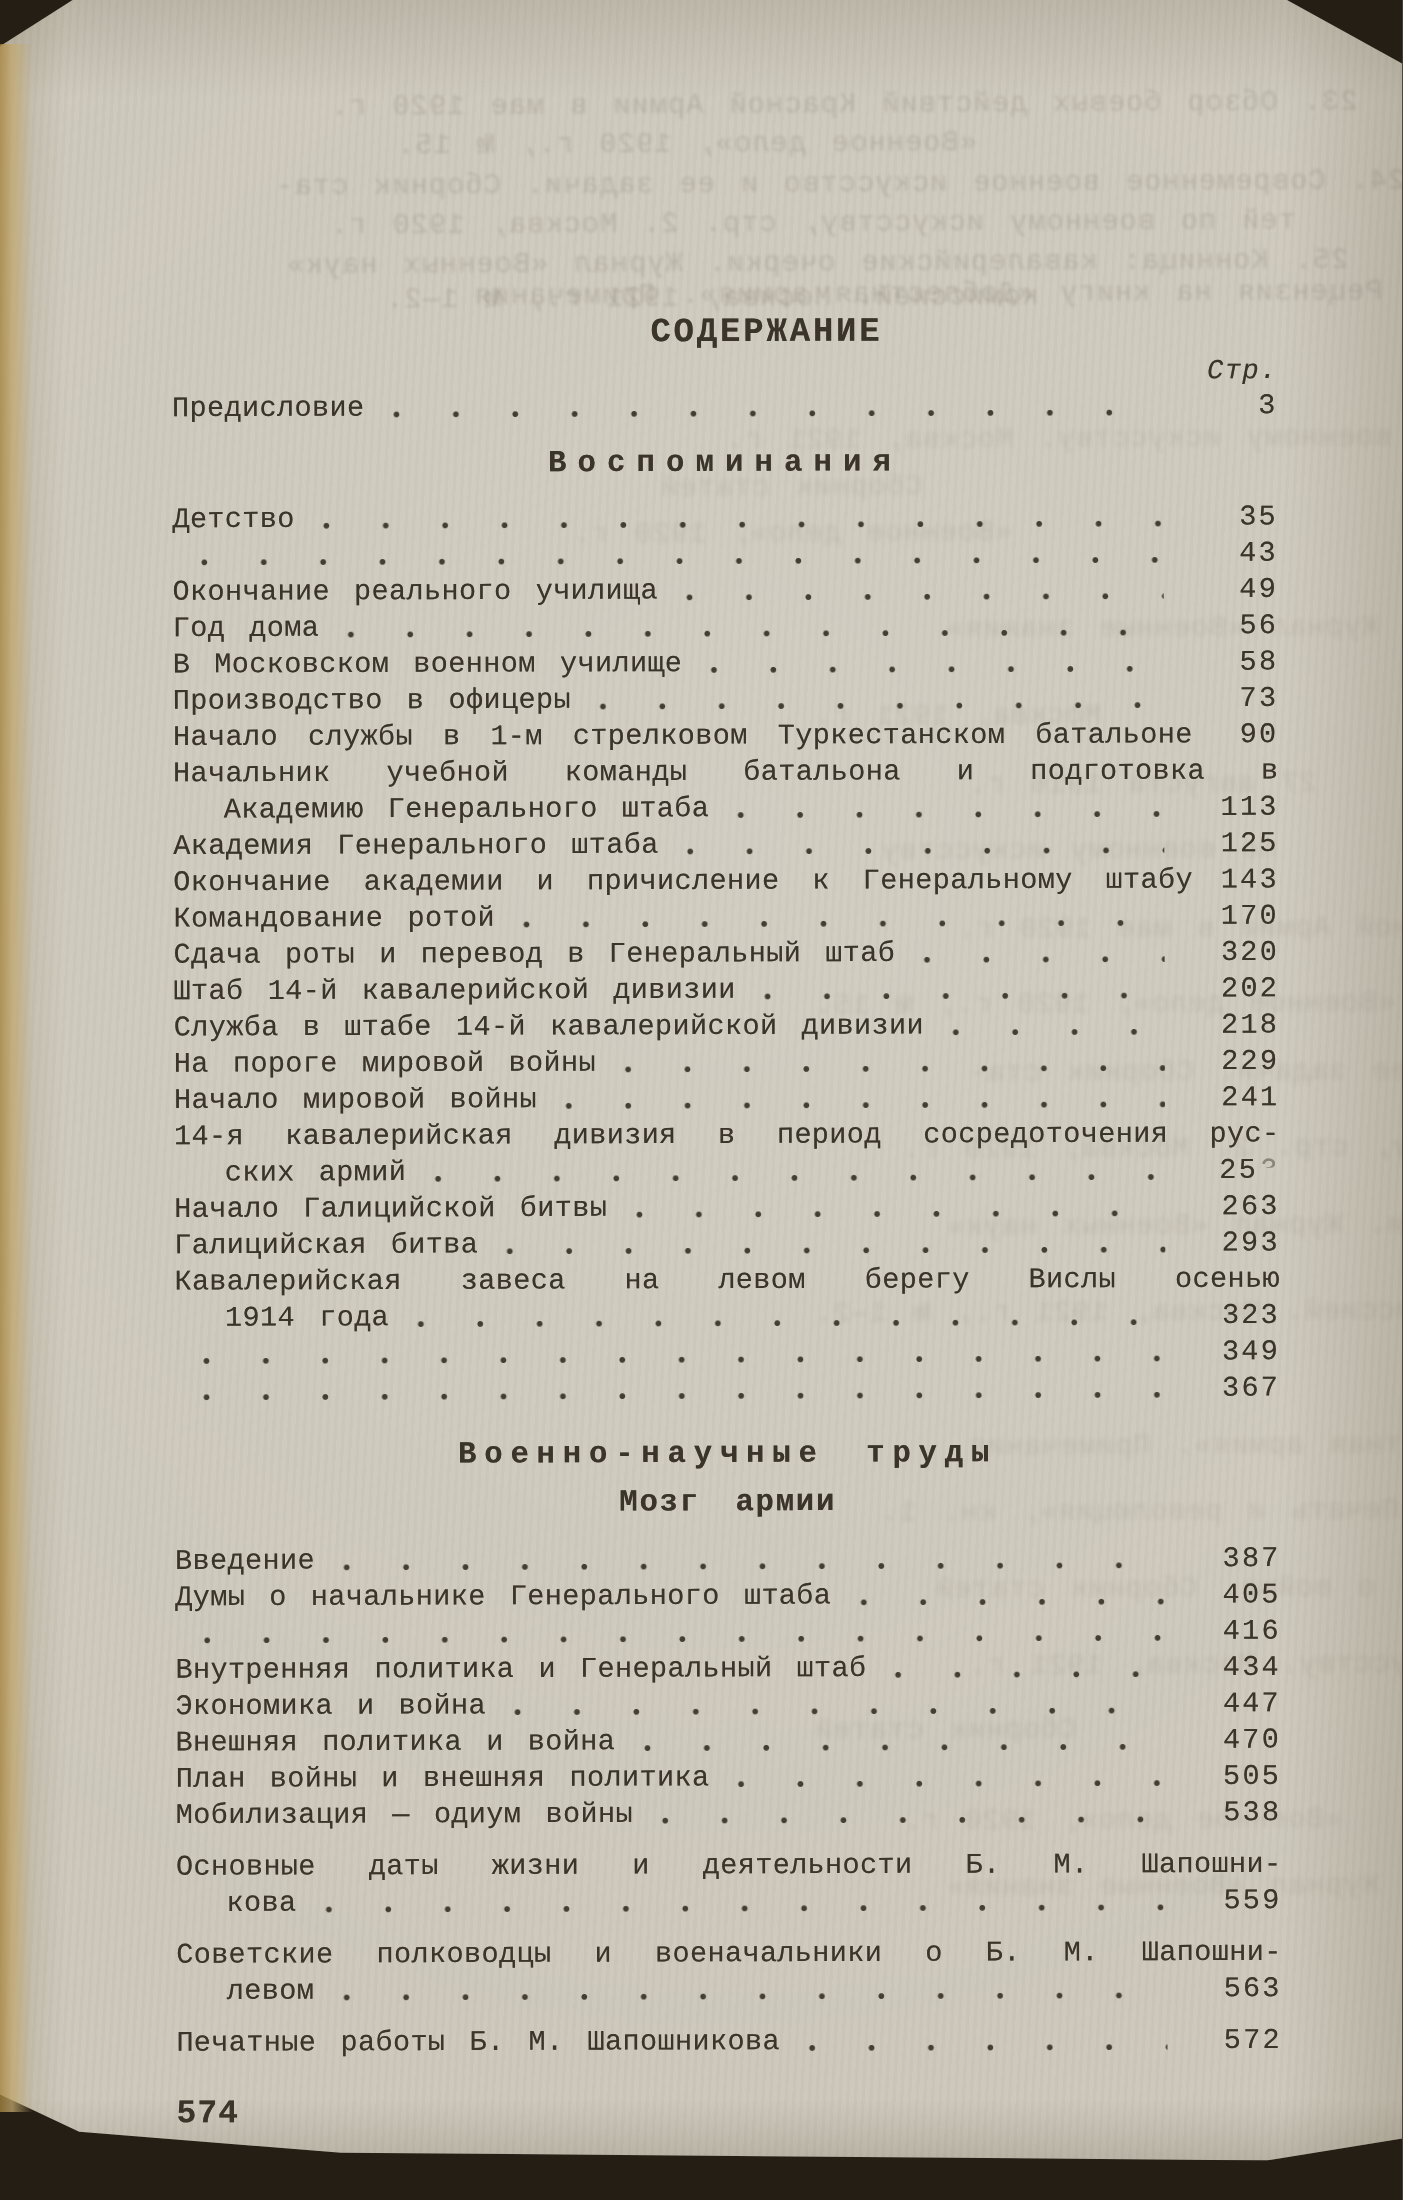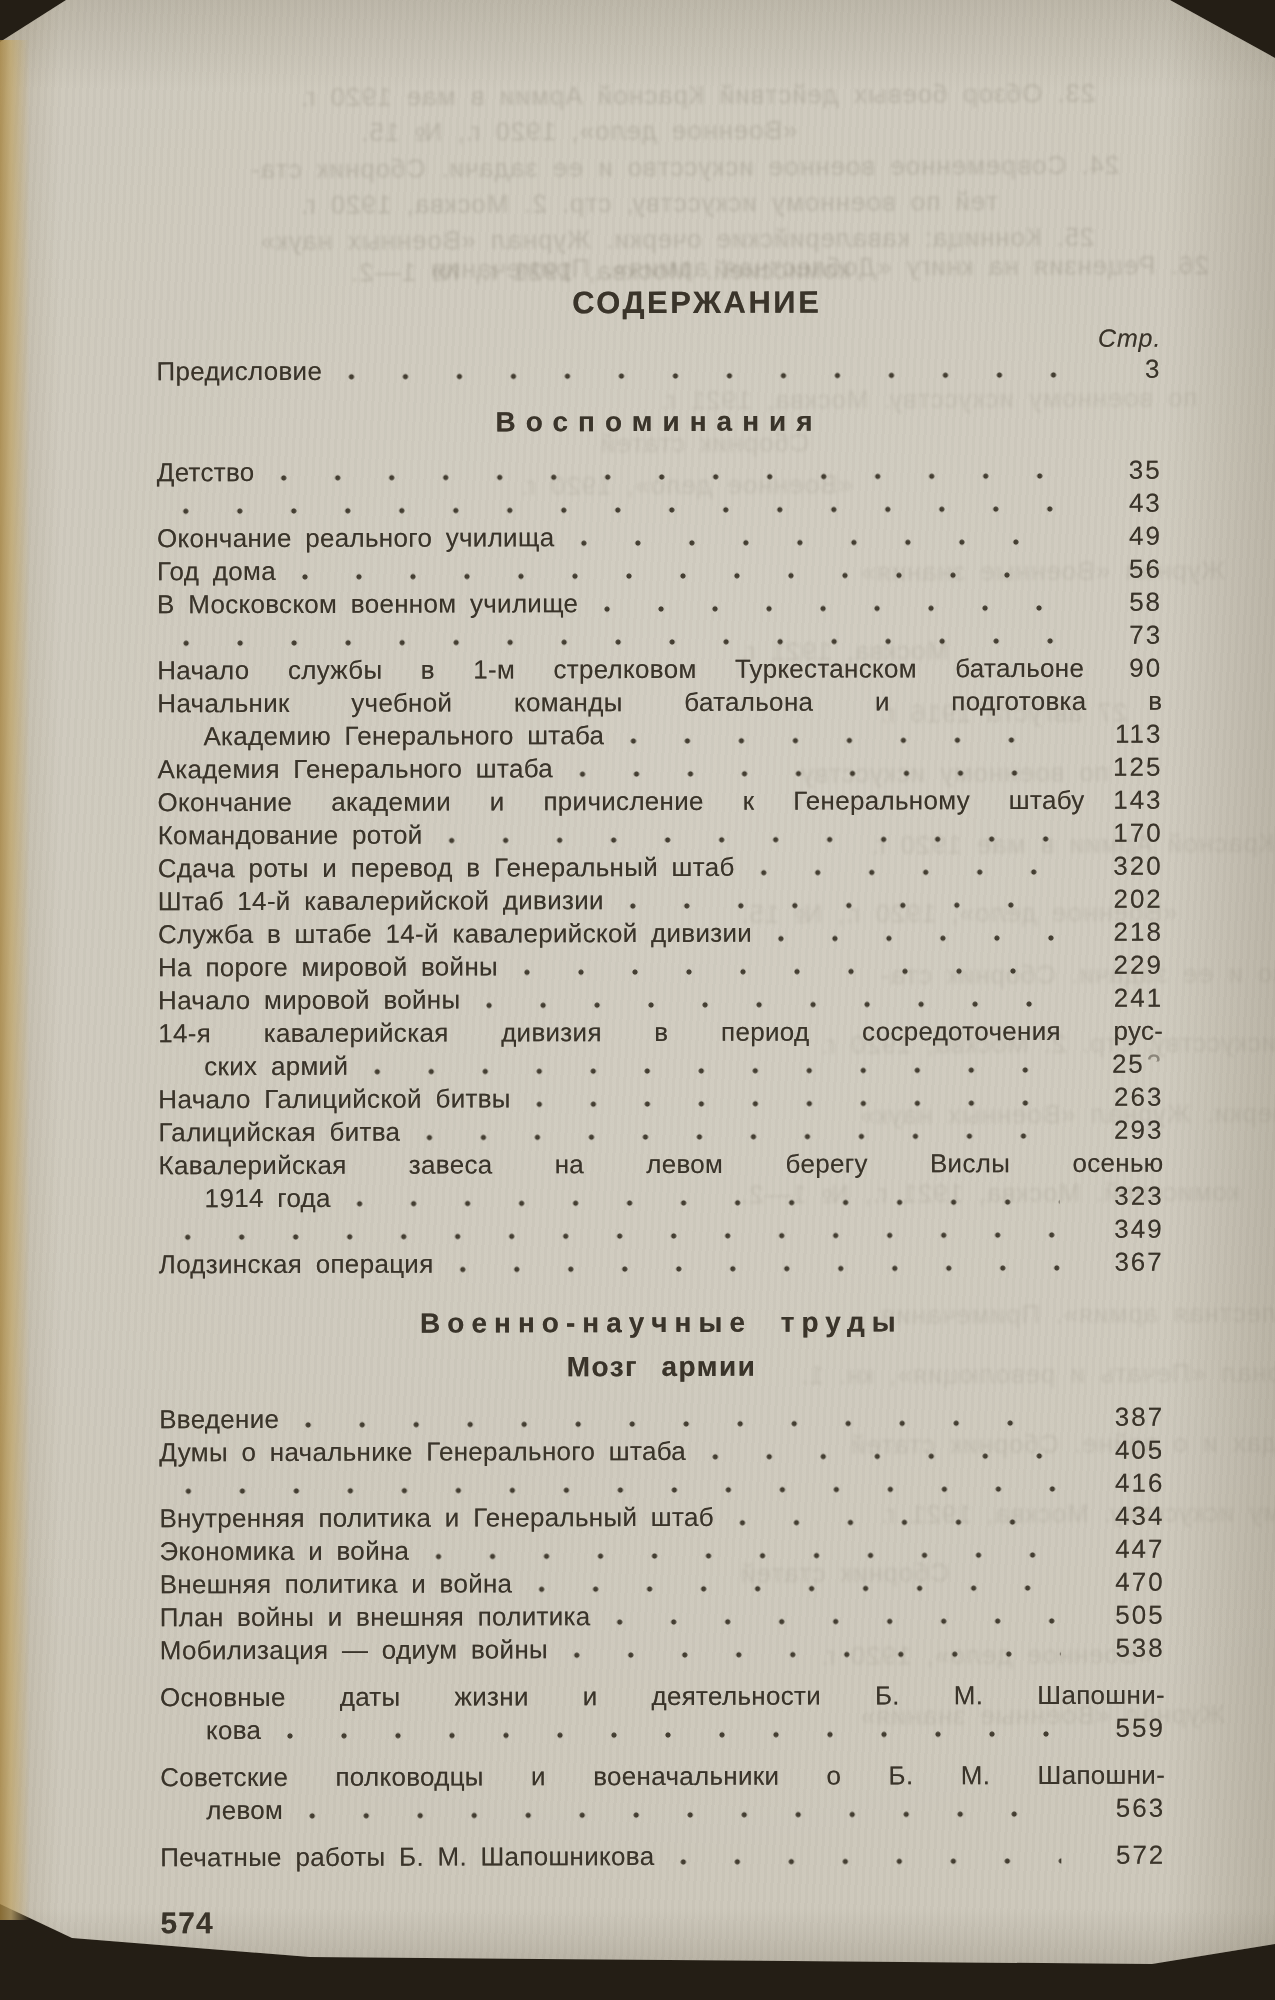--- a/index.html
+++ b/index.html
@@ -1,18 +1,18 @@
 <!DOCTYPE html>
 <html style="--paper: #cdc8bb; --ink: #3a342a;"><head>
 <meta charset="utf-8">
 <style>
   html,body{margin:0;padding:0;background:#241e15;}
   #scan{
     position:relative;width:1275px;height:2000px;overflow:hidden;
-    background:#241e15;font-family:Liberation Sans, sans-serif;
+    background:#241e15;font-family:Liberation Mono, monospace;
   }
   
   #paper{
     position:absolute;left:0;top:0;width:1275px;height:1978px;
     clip-path:polygon(0 42px,66px 0,1170px 0,1275px 58px,1275px 1944px,1152px 1964px,310px 1957px,72px 1938px,0 1904px);
     background:
       radial-gradient(120% 85% at 52% 38%, rgba(255,255,255,0.10), rgba(255,255,255,0) 70%),
       linear-gradient(90deg, rgba(96,74,34,0.16) 0px, rgba(96,74,34,0) 60px),
       linear-gradient(270deg, rgba(70,58,34,0.16) 0px, rgba(70,58,34,0) 110px),
       linear-gradient(180deg, rgba(70,58,34,0.14) 0px, rgba(70,58,34,0) 90px),
@@ -128,20 +128,21 @@
           <span class="txt">Год дома</span>
           <span class="leader"></span>
           <span class="pg">56</span>
         </div>
         <div class="row">
           <span class="txt">В Московском военном училище</span>
           <span class="leader"></span>
           <span class="pg">58</span>
         </div>
         <div class="row">
+          <span class="txt">Производство в офицеры</span>
           <span class="leader"></span>
           <span class="pg">73</span>
         </div>
         <div class="row justify">
           <span class="txt">Начало службы в 1-м стрелковом Туркестанском батальоне</span>
           <span class="pg">90</span>
         </div>
         <div class="row justify">
           <span class="txt">Начальник учебной команды батальона и подготовка в</span>
         </div>
@@ -213,21 +214,20 @@
         <div class="row indent">
           <span class="txt">1914 года</span>
           <span class="leader"></span>
           <span class="pg">323</span>
         </div>
         <div class="row">
           <span class="leader"></span>
           <span class="pg">349</span>
         </div>
         <div class="row">
-          <span class="txt">Лодзинская операция</span>
           <span class="leader"></span>
           <span class="pg">367</span>
         </div>
         <div class="h heading second">Военно-научные труды</div>
         <div class="h subheading">Мозг армии</div>
         <div class="row">
           <span class="txt">Введение</span>
           <span class="leader"></span>
           <span class="pg">387</span>
         </div>

